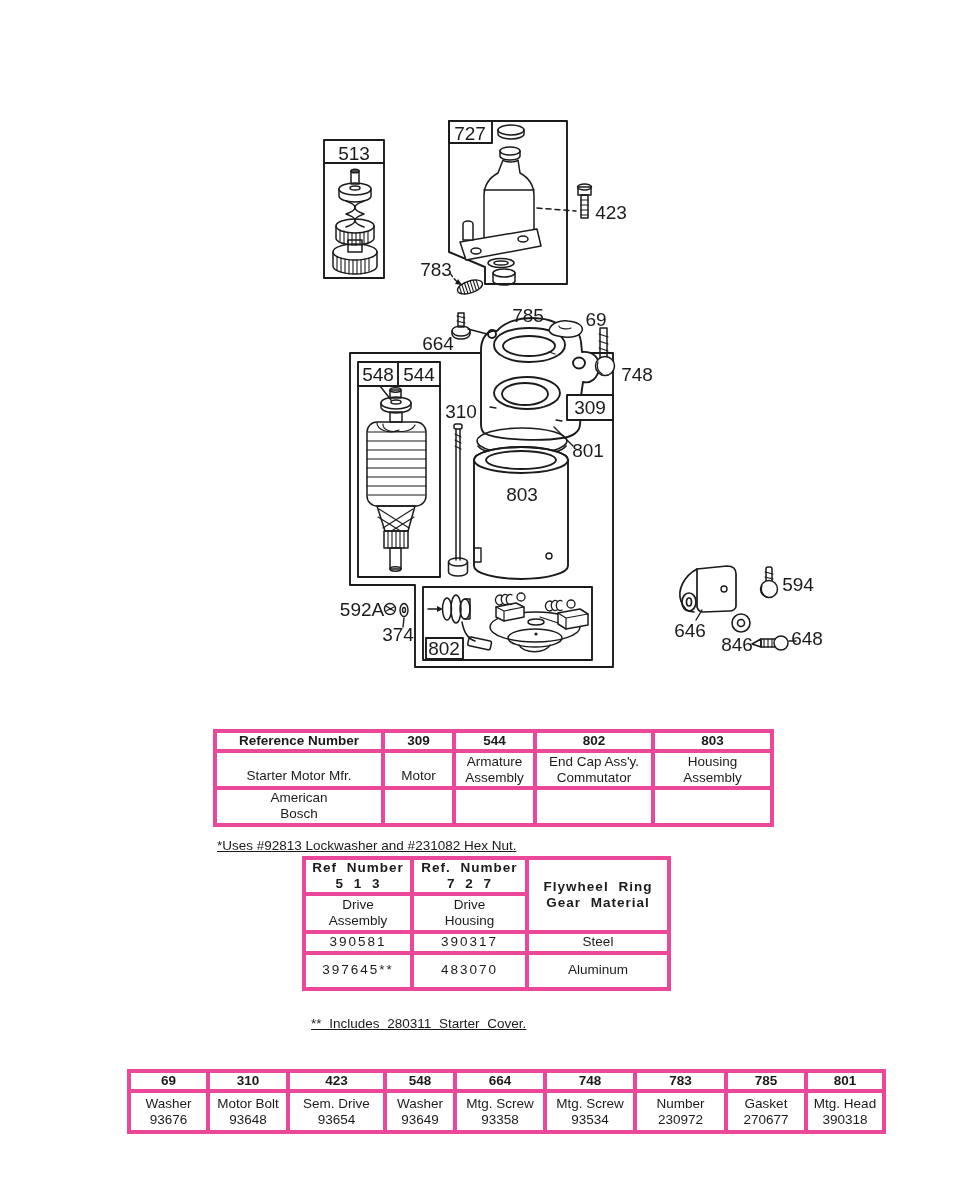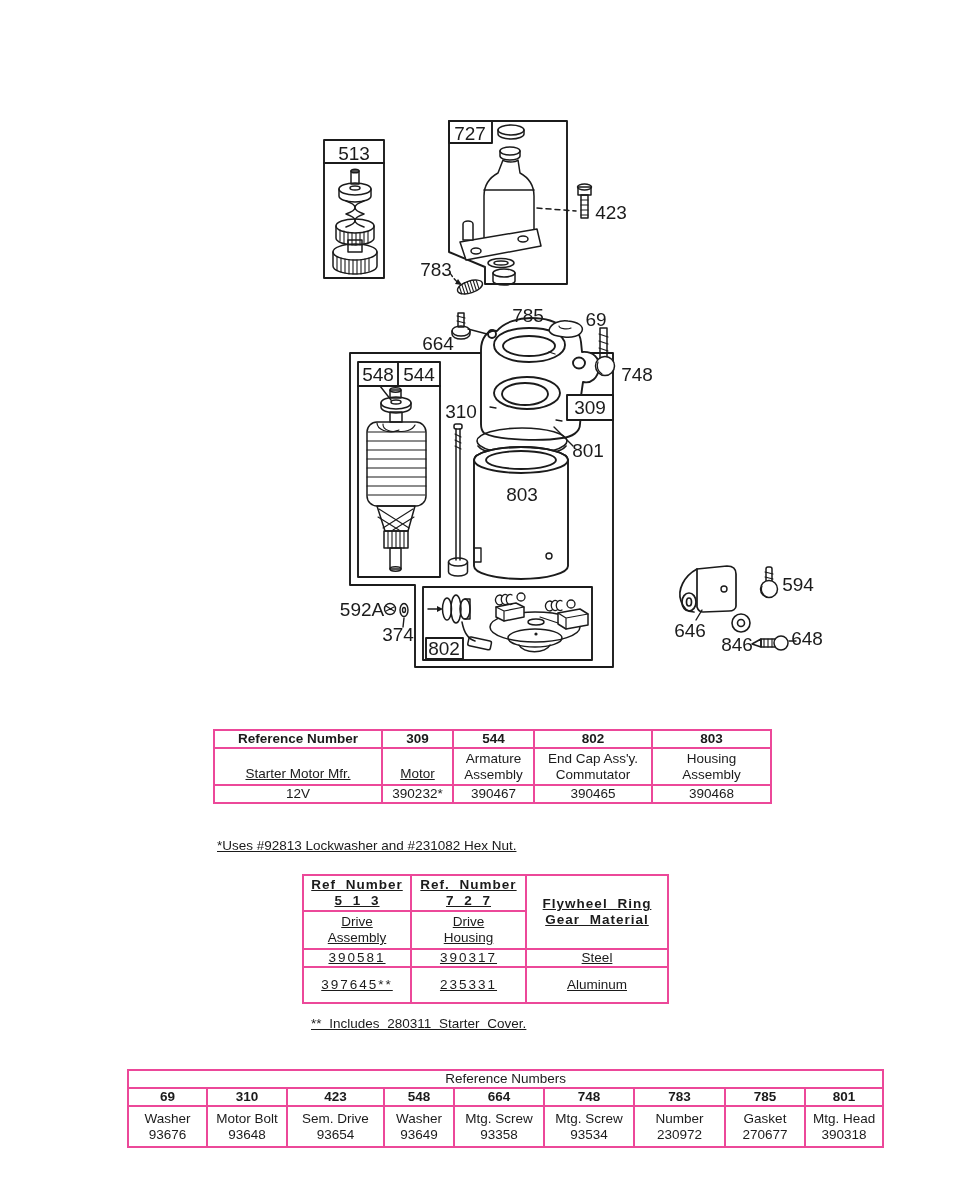--- a/index.html
+++ b/index.html
@@ -1,29 +1,29 @@
 <!DOCTYPE html>
 <html><head>
 <meta charset="utf-8">
 <style>
   html,body{margin:0;padding:0;background:#fff;}
   .page{position:relative;width:975px;height:1200px;background:#fff;overflow:hidden;
         font-family:"Liberation Sans",sans-serif;color:#1b1b1b;}
   svg text{font-family:"Liberation Sans",sans-serif;fill:#1b1b1b;}
   table{border-collapse:collapse;position:absolute;table-layout:fixed;background:#fff;}
-  td{border:2px solid #ec4899;text-align:center;vertical-align:middle;
+  td{border:4px solid #ec4899;text-align:center;vertical-align:middle;
      padding:0 2px;font-size:13.5px;line-height:1.2;color:#1b1b1b;}
   .b{font-weight:bold;}
   .ls{letter-spacing:2px;}
   .ls1{letter-spacing:1px;word-spacing:5px;}
-  .vbot{vertical-align:bottom;padding-bottom:2px;text-decoration:underline;}
+  .vbot{vertical-align:bottom;padding-bottom:2px;}
   .line{display:block;}
   .footnote{position:absolute;font-size:13.5px;color:#1b1b1b;white-space:nowrap;text-decoration:underline;}
   .t1{left:213px;top:729px;width:557px;}
-  .t2{left:302px;top:874px;width:365px;text-decoration:underline;}
+  .t2{left:302px;top:856px;width:365px;}
   .t3{left:127px;top:1069px;width:755px;}
 </style>
 </head>
 <body>
 
 <div class="page">
 
   <svg width="975" height="720" viewBox="0 0 975 720" style="position:absolute;left:0;top:0;" stroke-linecap="round" stroke-linejoin="round">
 
     <g stroke="#1b1b1b" fill="none" stroke-width="1.9">
@@ -295,26 +295,29 @@
       </td>
       <td>
         <span class="line">End Cap Ass'y.</span>
         <span class="line">Commutator</span>
       </td>
       <td>
         <span class="line">Housing</span>
         <span class="line">Assembly</span>
       </td>
     </tr>
-    <tr style="height:16px">
-      <td>12V</td>
-      <td>390232*</td>
-      <td>390467</td>
-      <td>390465</td>
-      <td>390468</td>
+    <tr style="height:35px">
+      <td>
+        <span class="line">American</span>
+        <span class="line">Bosch</span>
+      </td>
+      <td></td>
+      <td></td>
+      <td></td>
+      <td></td>
     </tr>
   </tbody>
     </table>
   <div class="footnote" style="left:217px;top:838px;">*Uses #92813 Lockwasher and #231082 Hex Nut.</div>
 
   <table class="t2">
     <colgroup>
         <col style="width:108px">
         <col style="width:115px">
         <col style="width:142px">
@@ -344,43 +347,40 @@
         <span class="line">Housing</span>
       </td>
     </tr>
     <tr style="height:16px">
       <td class="ls">390581</td>
       <td class="ls">390317</td>
       <td>Steel</td>
     </tr>
     <tr style="height:36px">
       <td class="ls">397645**</td>
-      <td class="ls">235331</td>
+      <td class="ls">483070</td>
       <td>Aluminum</td>
     </tr>
   </tbody>
     </table>
   <div class="footnote" style="left:311px;top:1016px;word-spacing:4px;">** Includes 280311 Starter Cover.</div>
 
   <table class="t3">
     <colgroup>
         <col style="width:79px">
         <col style="width:80px">
         <col style="width:97px">
         <col style="width:70px">
         <col style="width:90px">
         <col style="width:90px">
         <col style="width:91px">
         <col style="width:80px">
         <col style="width:78px">
       </colgroup>
     <tbody>
-        <tr style="height:18px">
-      <td colspan="9">Reference Numbers</td>
-    </tr>
     <tr style="height:16px">
       <td class="b">69</td>
       <td class="b">310</td>
       <td class="b">423</td>
       <td class="b">548</td>
       <td class="b">664</td>
       <td class="b">748</td>
       <td class="b">783</td>
       <td class="b">785</td>
       <td class="b">801</td>

